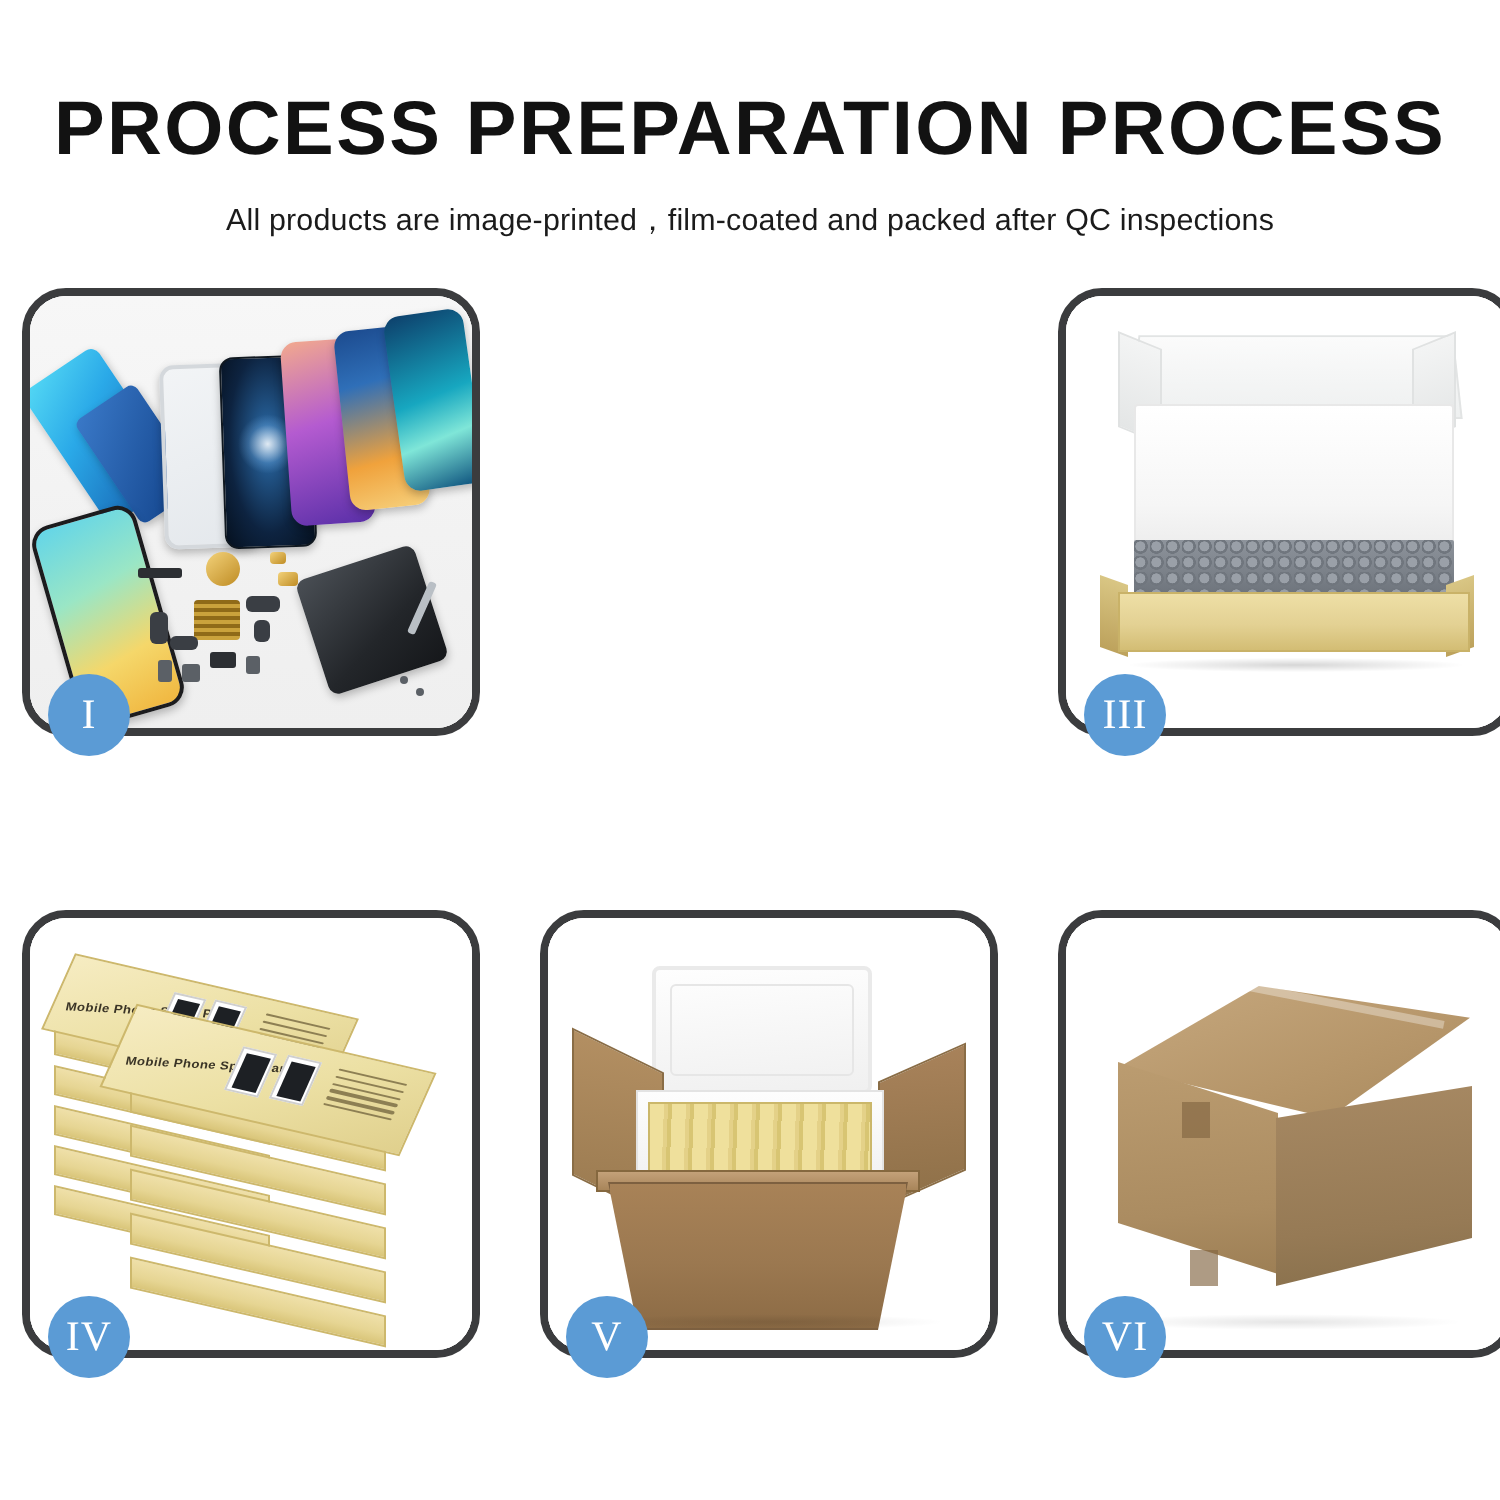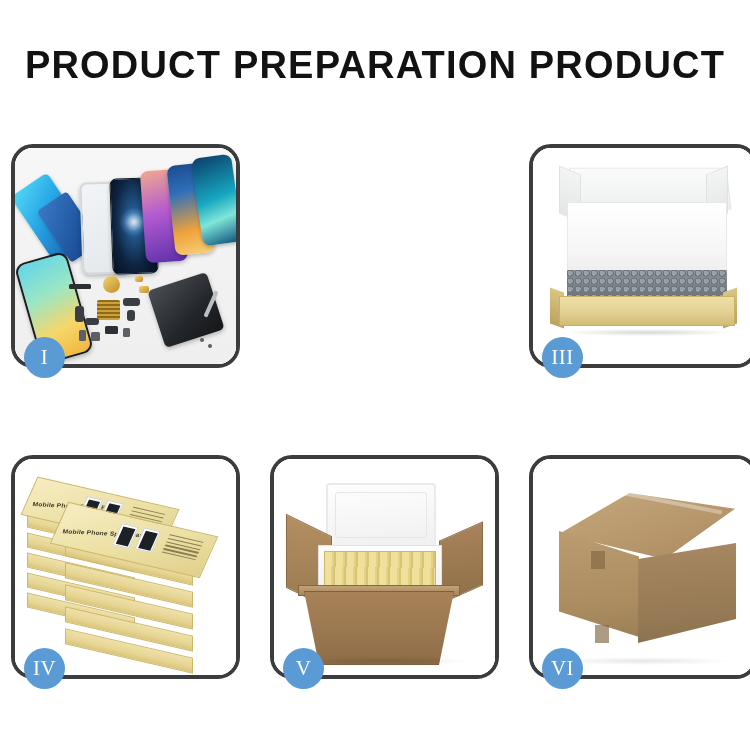--- a/index.html
+++ b/index.html
@@ -292,21 +292,22 @@
     position:absolute; bottom: 10px; left: 22px; right: 22px; height: 8px;
     background: radial-gradient(ellipse at center, rgba(0,0,0,.10), transparent 70%);
   }
 </style>
 </head>
 <body>
 
 <div class="page">
 
   <div class="header">
-    <div class="title">PRODUCT PREPARATION PRODUCT</div>
+    <div class="title">PROCESS PREPARATION PROCESS</div>
+    <div class="subtitle">All products are image-printed，film-coated and packed after QC inspections</div>
   </div>
 
   <div class="grid">
 
     <div class="panel p1">
       <div class="inner">
         <div class="scene1">
           <div class="ph ph-blue"></div>
           <div class="ph ph-blue2"></div>
           <div class="ph ph-glass"></div>

